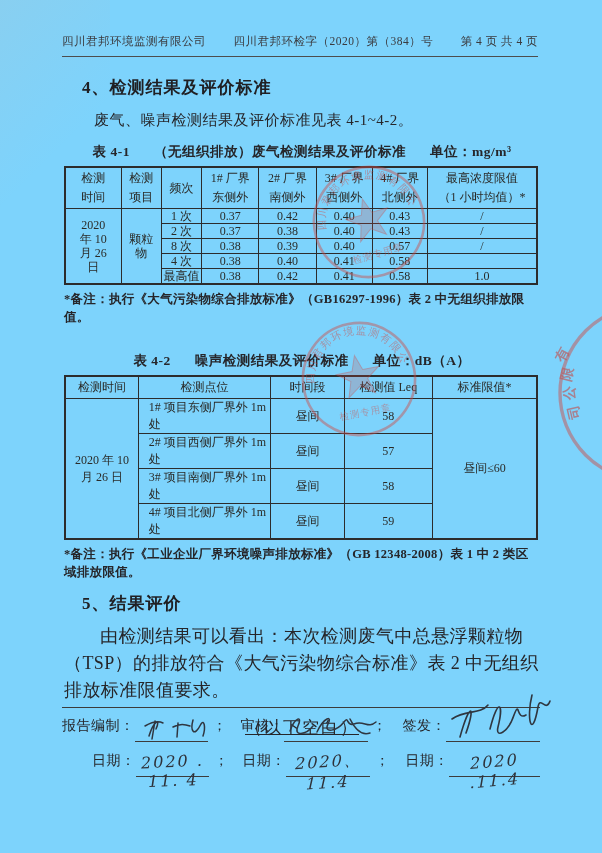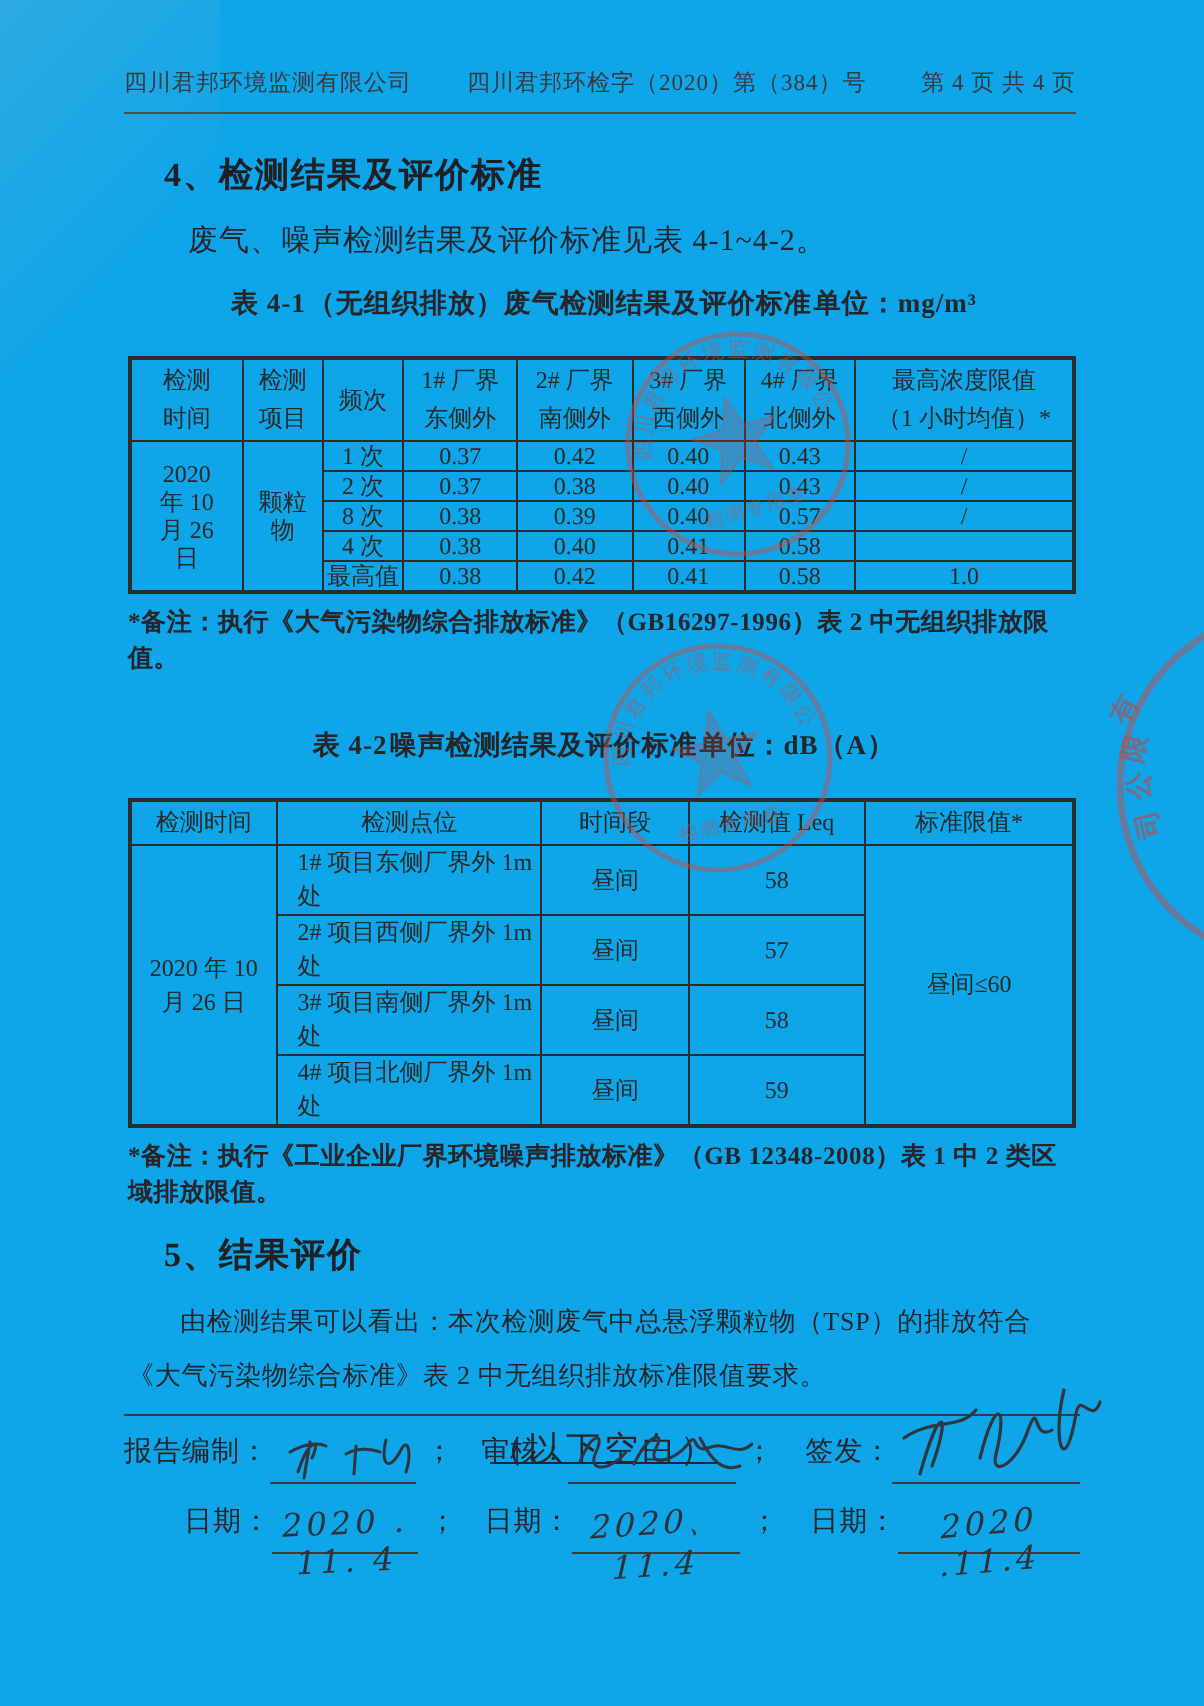--- a/index.html
+++ b/index.html
@@ -4,54 +4,54 @@
 <style>
   html,body{margin:0;padding:0;}
   body{
     width:602px;height:853px;
     background:#f6f6f4;
     font-family:"Liberation Serif","DejaVu Serif",serif;
     color:#26262a;
     position:relative;overflow:hidden;
   }
   .page{
-    position:absolute;inset:0;background:#0ea5e9;
+    position:absolute;inset:0;background:#7dd3fc;
   }
   
   .scan-shade{position:absolute;left:0;top:0;width:110px;height:240px;
     background:linear-gradient(135deg,rgba(190,190,188,.18),rgba(255,255,255,0) 60%);
     pointer-events:none;}
   
   .page-header{
     position:absolute;top:34px;left:62px;width:476px;
     display:flex;justify-content:space-between;align-items:baseline;
     font-size:11.5px;letter-spacing:.5px;
     border-bottom:1px solid #4d4d4d;padding-bottom:7px;color:#3a3a3e;
   }
   
   .content{position:absolute;top:62px;left:64px;width:476px;}
   h4.sec{font-size:17px;font-weight:bold;margin:14px 0 0;padding-left:18px;letter-spacing:1px;color:#202024;}
   p.intro{font-size:15px;margin:12px 0 0;text-indent:2em;letter-spacing:.5px;}
-  .caption{display:flex;justify-content:center;align-items:baseline;gap:1px;
+  .caption{display:flex;justify-content:center;align-items:baseline;gap:24px;
     font-weight:bold;font-size:13.5px;margin-top:13px;letter-spacing:.5px;}
-  table{border-collapse:collapse;width:474px;table-layout:fixed;margin-top:17px;
+  table{border-collapse:collapse;width:474px;table-layout:fixed;margin-top:5px;
     font-size:12px;color:#2a2b28;}
   table,td,th{border:1px solid #2c2c2c;}
   table{border-width:2px;}
   th{font-weight:normal;}
   td,th{text-align:center;vertical-align:middle;padding:0 1px;}
   .pre{white-space:pre-line;line-height:1.45;}
   #t41 thead th{height:40px;line-height:1.55;}
   #t41 tbody td{height:14px;line-height:14px;}
   #t42 thead th{height:21px;}
   #t42 tbody td{height:17px;line-height:17px;}
   #t42 td.pt{text-align:left;padding-left:10px;}
   p.note{font-size:12.5px;font-weight:bold;margin:5px 0 0;line-height:18px;letter-spacing:.3px;}
   .gap-42{margin-top:26px;}
-  p.body{font-size:13px;margin:8px 0 0;text-indent:2em;line-height:27px;letter-spacing:.4px;}
+  p.body{font-size:18px;margin:8px 0 0;text-indent:2em;line-height:27px;letter-spacing:.4px;}
   p.blank{font-size:17px;text-align:center;margin:12px 0 0;letter-spacing:2px;text-decoration:underline;}
   
   .footer{
     position:absolute;top:707px;left:62px;width:478px;
     border-top:1.3px solid #3b3b3b;padding-top:9px;font-size:14px;
   }
   .frow{display:flex;align-items:flex-start;height:26px;margin-bottom:9px;}
   .frow .lbl{white-space:nowrap;letter-spacing:.5px;}
   .sig-slot{display:inline-block;border-bottom:1px solid #3c3c3c;position:relative;height:24px;}
   .sig-slot svg{position:absolute;left:0;bottom:-4px;overflow:visible;}

